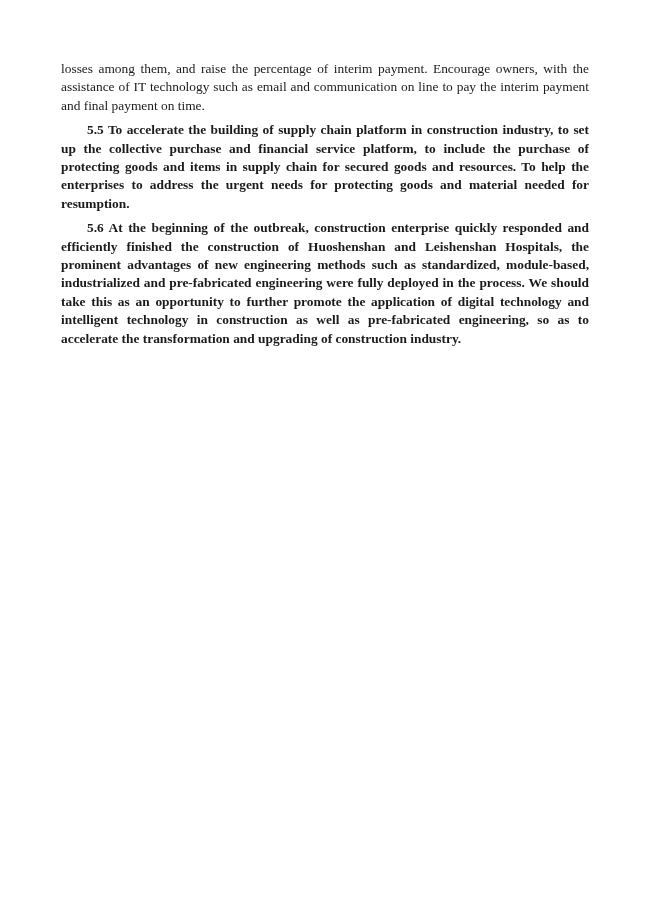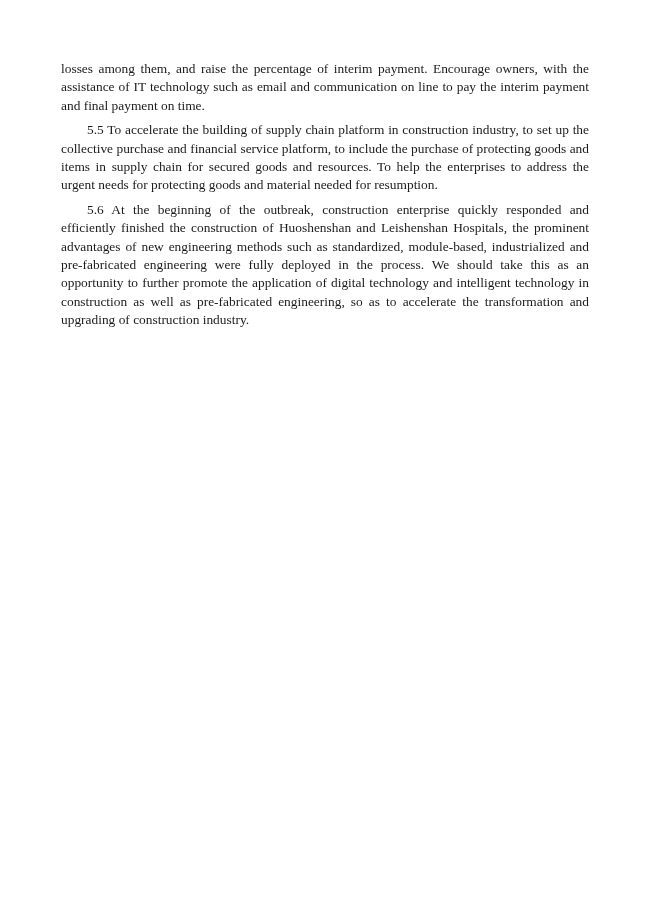--- a/index.html
+++ b/index.html
@@ -26,20 +26,21 @@
     text-align: justify;
   }
   .content p {
     margin: 0;
   }
   .content p + p {
     margin-top: 6px;
   }
   .content p.indent {
     text-indent: 26px;
+    font-weight: bold;
   }
   .page-number {
     position: absolute;
     left: 0;
     right: 0;
     top: 838px;
     text-align: center;
     font-size: 11px;
     line-height: 14px;
     color: #1b1b1b;

